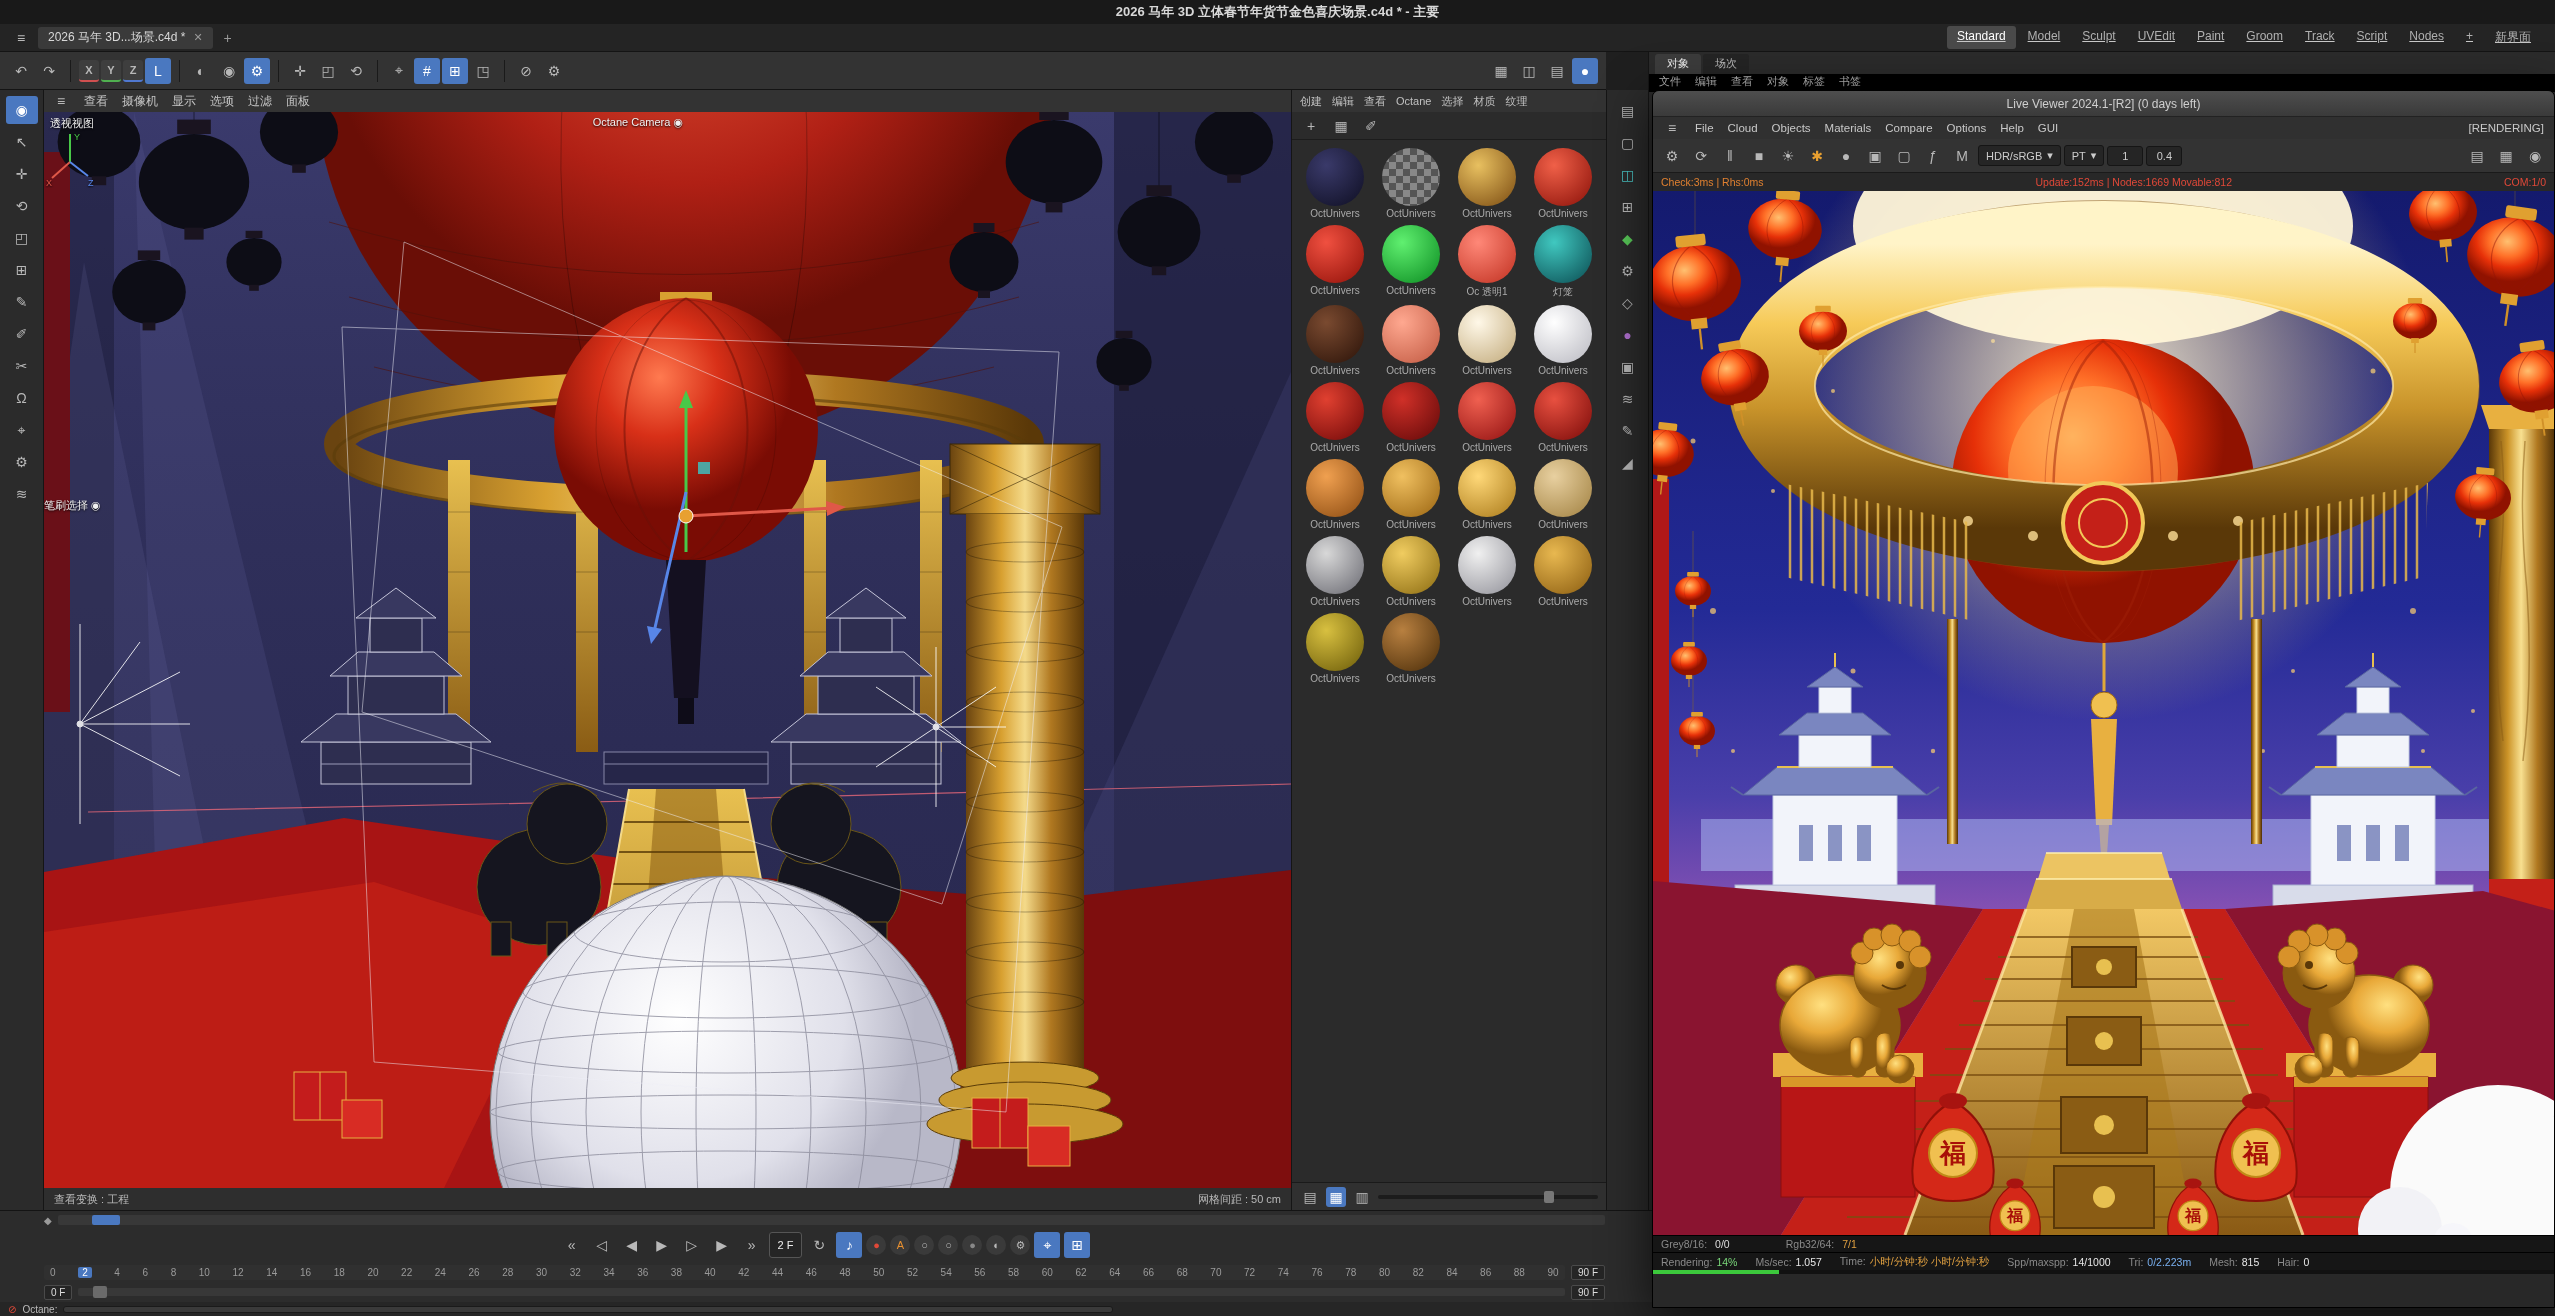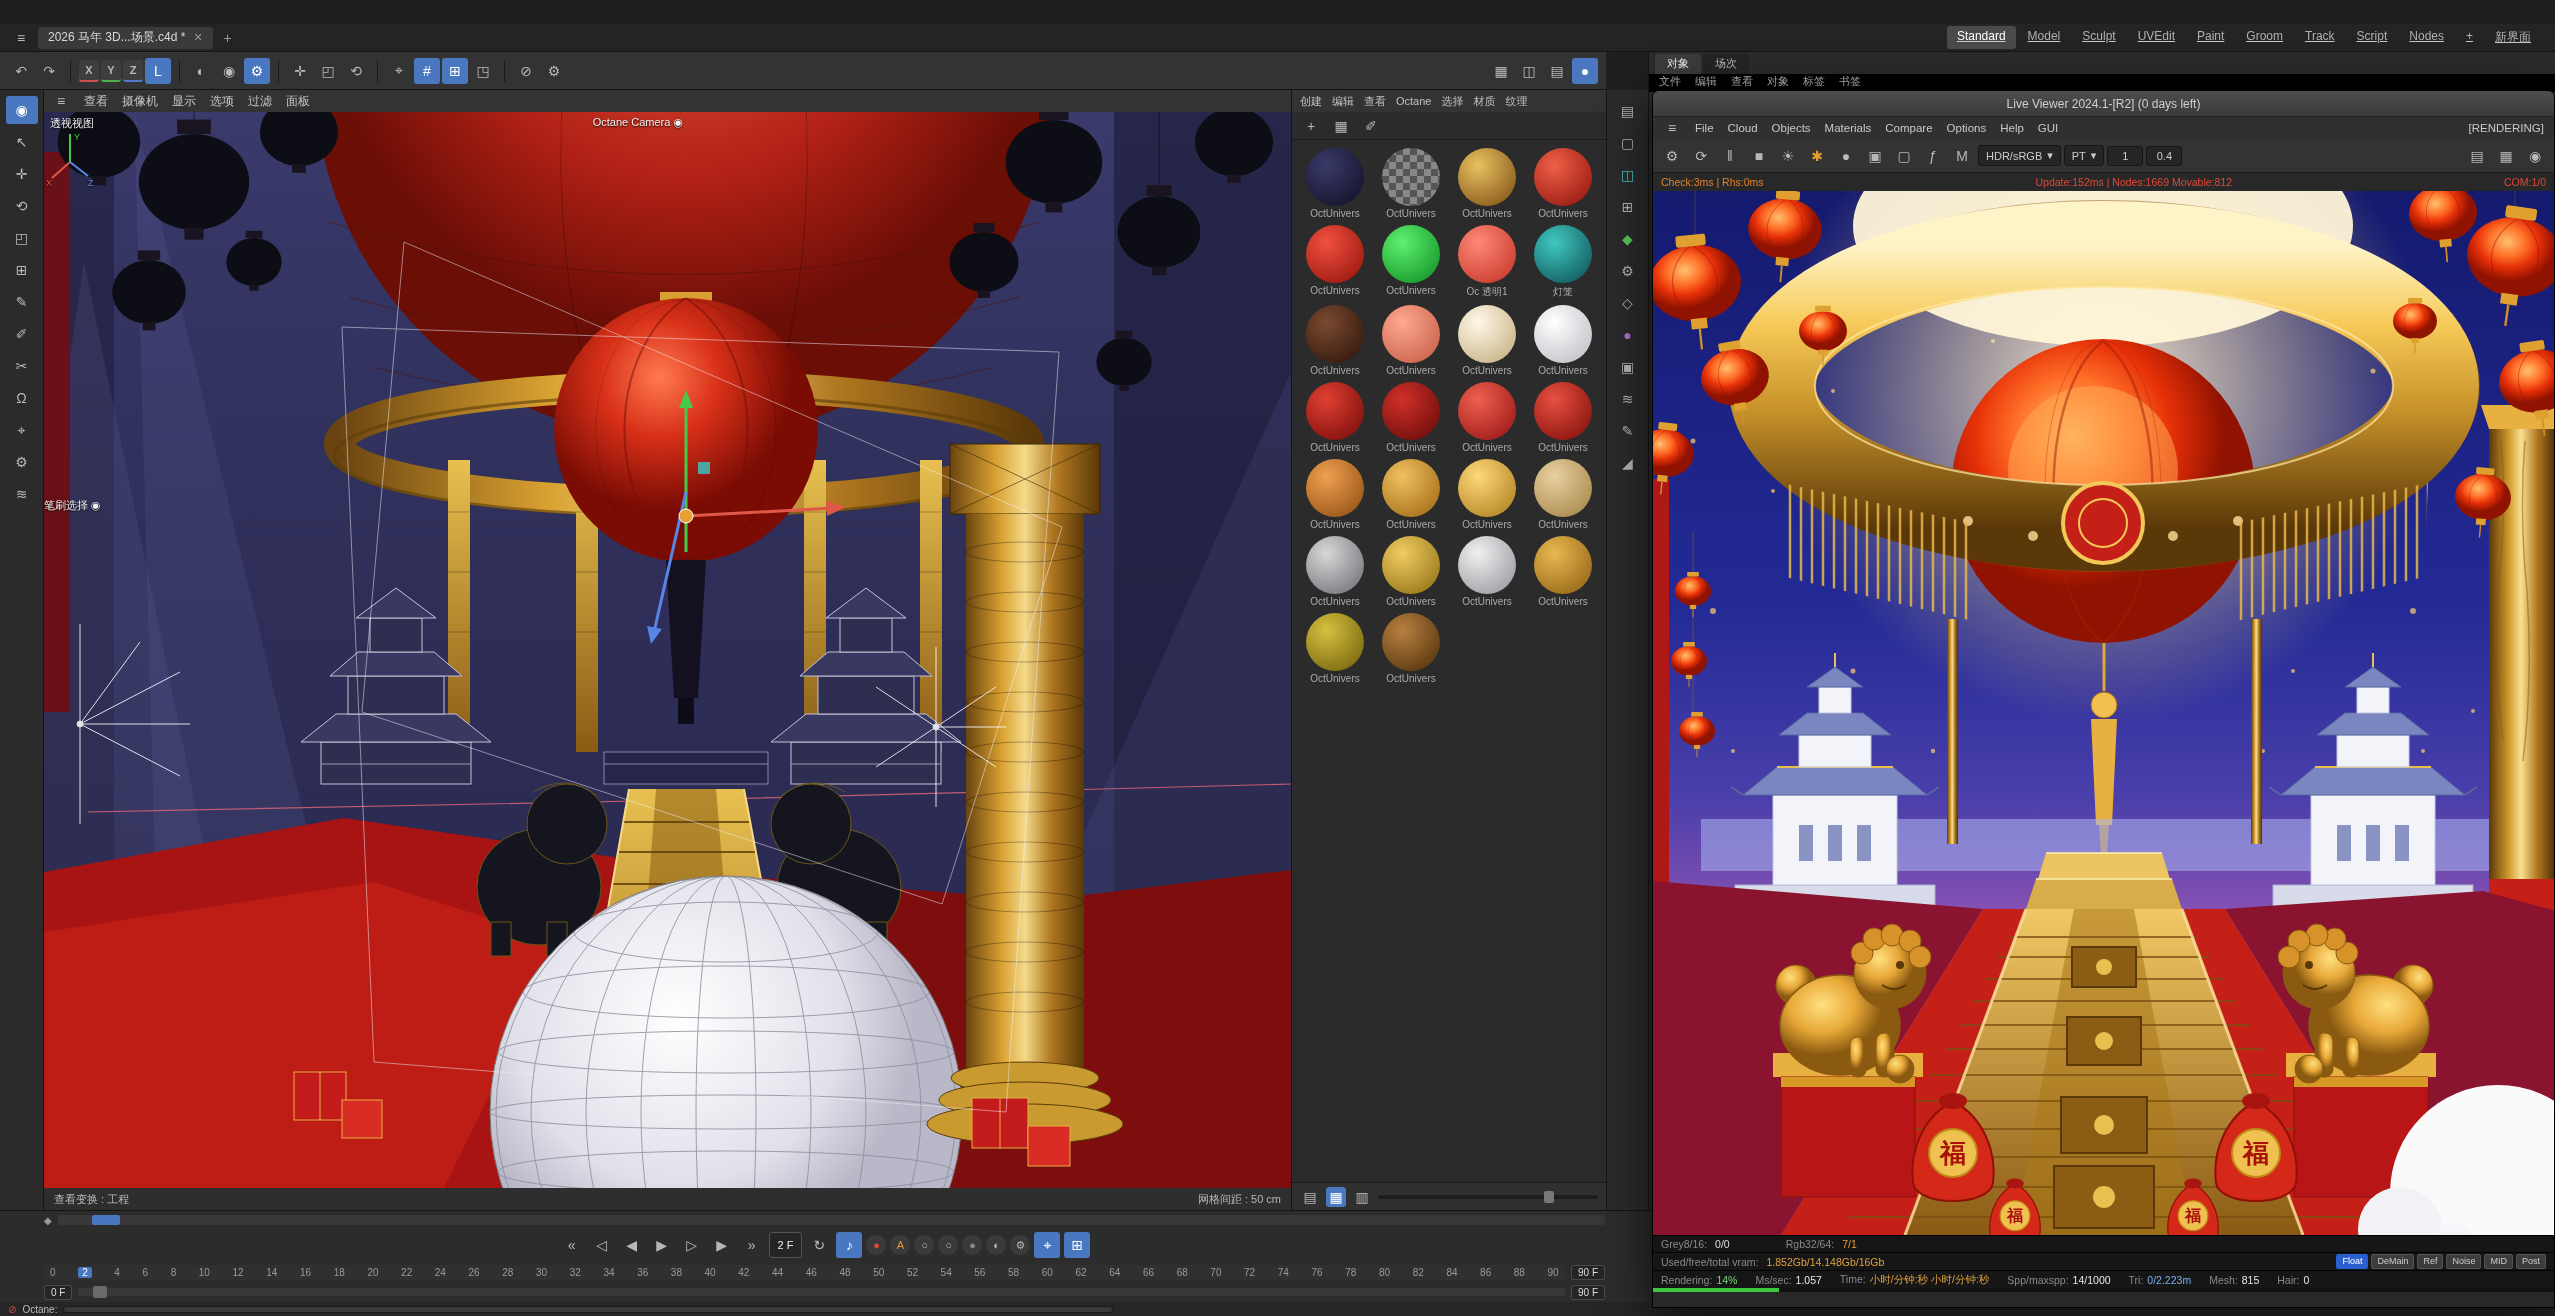--- a/index.html
+++ b/index.html
@@ -95,20 +95,23 @@
   .chip.active{background:#2a5fd0;border-color:#2a5fd0;color:#fff;}
   .lv-progress{height:4px;background:#111;position:relative;}
   .lv-progress-fill{position:absolute;left:0;top:0;height:100%;background:#3cc83c;}
   .stat{display:flex;gap:4px;margin-right:10px;}
 </style>
 </head>
 <body>
 
 <div id="stage">
 
+  <div id="menubar" class="abs">
+    <span>2026 马年 3D 立体春节年货节金色喜庆场景.c4d * - 主要</span>
+  </div>
 
   <div id="tabrow" class="abs">
     <span class="ib">≡</span>
     <div class="doc-tab">
       <span>2026 马年 3D...场景.c4d *</span>
       <span class="doc-close">✕</span>
     </div>
     <div class="add-tab">+</div>
     <div class="spacer"></div>
     <div id="layout-tabs">
@@ -990,32 +993,20 @@
           <use href="#rLant" transform="translate(762,130) scale(.55)"></use>
         </g>
       </svg>
     </div>
     <div class="lv-row">
       <span class="lbl">Grey8/16:</span>
       <span style="color:#ddd;">0/0</span>
       <span class="lbl" style="margin-left:48px;">Rgb32/64:</span>
       <span style="color:#e0a040;">7/1</span>
     </div>
-    <div class="lv-row" style="height:18px;">
-      <span class="lbl">Used/free/total vram:</span>
-      <span style="color:#e0a040;">1.852Gb/14.148Gb/16Gb</span>
-      <div class="chips" id="lv-chips">
-          <span class="chip active">Float</span>
-          <span class="chip">DeMain</span>
-          <span class="chip">Ref</span>
-          <span class="chip">Noise</span>
-          <span class="chip">MID</span>
-          <span class="chip">Post</span>
-        </div>
-    </div>
     <div class="lv-row" style="height:18px;" id="lv-stats">
         <span class="stat">
           <span class="lbl">Rendering:</span>
           <span style="color: rgb(122, 216, 122);">14%</span>
         </span>
         <span class="stat">
           <span class="lbl">Ms/sec:</span>
           <span style="color: rgb(232, 232, 232);">1.057</span>
         </span>
         <span class="stat">

